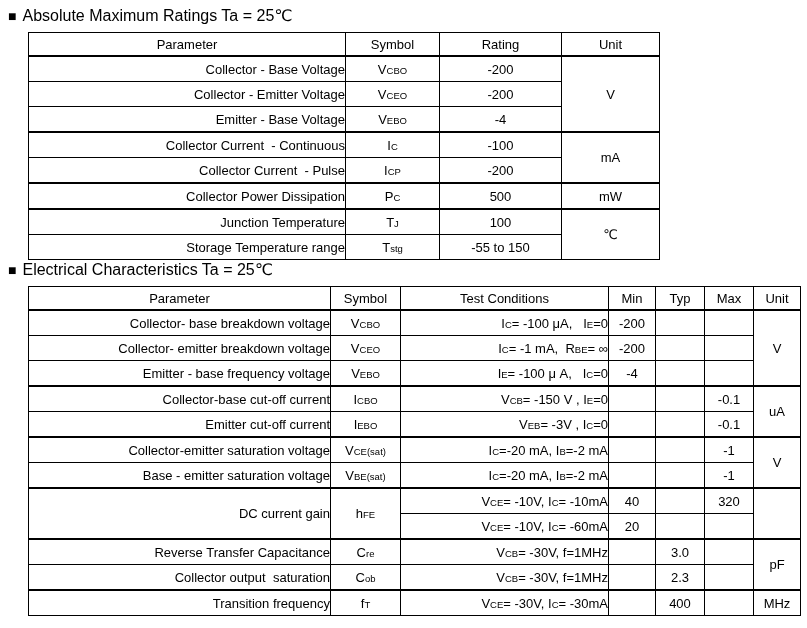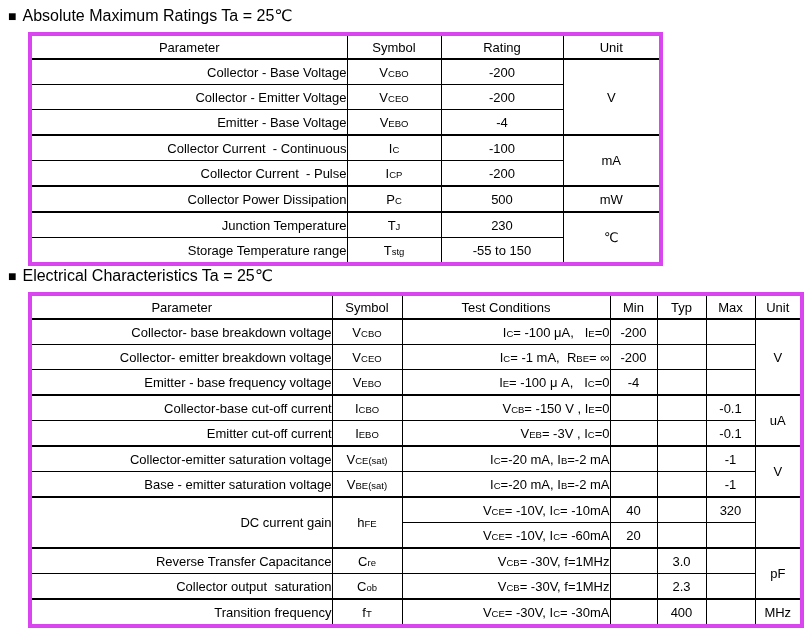--- a/index.html
+++ b/index.html
@@ -19,21 +19,21 @@
     font-size: 16px;
     margin: 0 0 7px 8px;
     white-space: pre;
   }
   .section-title .bullet { font-size: 14px; margin-right: 6px; }
   .section-title.second { margin-top: 0; }
 
   table {
     border-collapse: collapse;
     table-layout: fixed;
-    border: 4px solid #d946ef;
+    border: 1px solid #d946ef;
   }
   #abs-table { margin-left: 28px; width: 631px; }
   #elec-table { margin-left: 28px; width: 772px; }
 
   th, td {
     border: 1px solid #000;
     font-size: 13px;
     font-weight: normal;
     padding: 0;
     height: 24px;
@@ -100,21 +100,21 @@
     </tr>
     <tr class="grp">
       <td class="param">Collector Power Dissipation</td>
       <td><span>P</span><span class="sub">C</span></td>
       <td>500</td>
       <td>mW</td>
     </tr>
     <tr class="grp">
       <td class="param">Junction Temperature</td>
       <td><span>T</span><span class="sub">J</span></td>
-      <td>230</td>
+      <td>100</td>
       <td rowspan="2">℃</td>
     </tr>
     <tr>
       <td class="param">Storage Temperature range</td>
       <td><span>T</span><span class="sub">stg</span></td>
       <td>-55 to 150</td>
     </tr>
   </tbody>
 </table>
 

